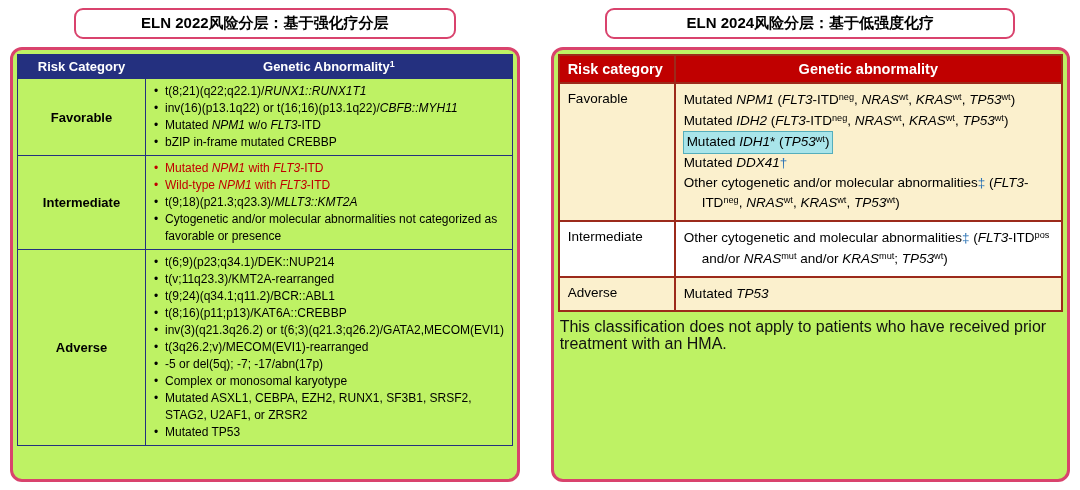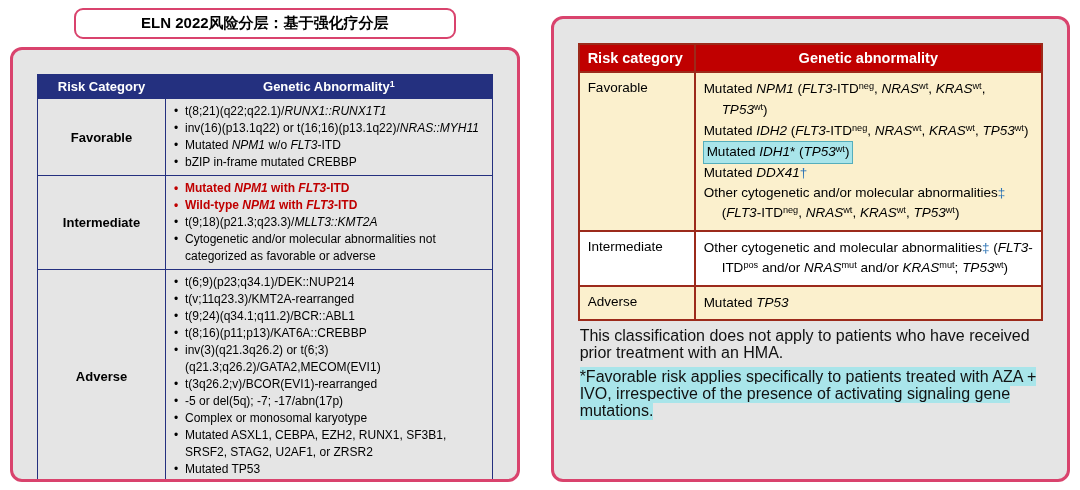--- a/index.html
+++ b/index.html
@@ -5,35 +5,35 @@
   *{box-sizing:border-box;margin:0;padding:0}
   html,body{background:#fff}
   body{font-family:"Liberation Sans","DejaVu Sans",sans-serif;color:#000}
   .canvas{position:relative;width:1080px;height:490px;background:#fff;display:flex;gap:31px;padding:8px 10px;overflow:hidden}
   .panel{display:flex;flex-direction:column}
   .panel-left{width:522px}
   .panel-right{width:532px}
   .title-box{border:2px solid var(--accent,#d9436d);border-radius:9px;height:31px;display:flex;align-items:center;justify-content:center;font-weight:bold;font-size:15px;margin:0 auto;background:#fff;white-space:nowrap}
   .panel-left .title-box{width:382px}
   .panel-right .title-box{width:410px}
-  .panel-body{flex:1;margin-top:8px;border:3px solid var(--accent,#d9436d);border-radius:12px;padding:24px;background:#e5e5e5;overflow:hidden}
+  .panel-body{flex:1;margin-top:8px;border:3px solid var(--accent,#d9436d);border-radius:12px;padding:4px;background:#bef264;overflow:hidden}
 
   table{border-collapse:collapse;width:100%}
 
   
   .t2022{font-size:12px}
   .t2022 th,.t2022 td{border:1.5px solid var(--navy,#24307f)}
   .t2022 th{background:var(--navy,#24307f);color:#fff;padding:4px 6px;font-size:13px}
   .t2022 th.col-cat{width:128px}
   .t2022 td.cat{text-align:center;vertical-align:middle;font-weight:bold;font-size:13px;padding:2px}
   .t2022 td.genes{padding:4px 6px;vertical-align:middle}
   .t2022 ul{list-style:none}
   .t2022 li{position:relative;padding-left:13px;line-height:17px}
   .t2022 li::before{content:"•";position:absolute;left:2px}
-  .t2022 li.red{color:var(--red,#c00000);font-weight:bold}
+  .t2022 li.red{color:var(--red,#c00000);font-weight:normal}
 
   
   .t2024{font-size:13.5px}
   .t2024 th,.t2024 td{border:2px solid var(--maroon,#9c2a1b)}
   .t2024 th{background:var(--red,#c00000);color:#fff;padding:5px 8px;font-size:14.5px}
   .t2024 th.col-cat{width:116px;text-align:left;vertical-align:middle}
   .t2024 td.cat{vertical-align:top;padding:7px 8px}
   .t2024 td.genes{padding:6px 8px;line-height:20px;vertical-align:top}
   .row-cream td{background:var(--cream,#fbf0cd)}
   .row-white td{background:#fff}
@@ -66,60 +66,63 @@
             <th class="col-cat">Risk Category</th>
             <th><span>Genetic Abnormality</span><span class="s-sup">1</span></th>
           </tr>
         </thead>
         <tbody>
           <tr>
             <td class="cat">Favorable</td>
             <td class="genes">
               <ul>
                 <li><span>t(8;21)(q22;q22.1)/</span><span class="s-i">RUNX1::RUNX1T1</span></li>
-                <li><span>inv(16)(p13.1q22) or t(16;16)(p13.1q22)/</span><span class="s-i">NRAS::MYH11</span></li>
+                <li><span>inv(16)(p13.1q22) or t(16;16)(p13.1q22)/</span><span class="s-i">CBFB::MYH11</span></li>
                 <li><span>Mutated </span><span class="s-i">NPM1</span><span> w/o </span><span class="s-i">FLT3</span><span>-ITD</span></li>
                 <li><span>bZIP in-frame mutated CREBBP</span></li>
               </ul>
             </td>
           </tr>
           <tr>
             <td class="cat">Intermediate</td>
             <td class="genes">
               <ul>
                 <li class="red"><span>Mutated </span><span class="s-i">NPM1</span><span> with </span><span class="s-i">FLT3</span><span>-ITD</span></li>
                 <li class="red"><span>Wild-type </span><span class="s-i">NPM1</span><span> with </span><span class="s-i">FLT3</span><span>-ITD</span></li>
                 <li><span>t(9;18)(p21.3;q23.3)/</span><span class="s-i">MLLT3::KMT2A</span></li>
-                <li><span>Cytogenetic and/or molecular abnormalities not categorized as favorable or adverse</span></li>
+                <li><span>Cytogenetic and/or molecular abnormalities not categorized as favorable or presence</span></li>
               </ul>
             </td>
           </tr>
           <tr>
             <td class="cat">Adverse</td>
             <td class="genes">
               <ul>
                 <li><span>t(6;9)(p23;q34.1)/DEK::NUP214</span></li>
                 <li><span>t(v;11q23.3)/KMT2A-rearranged</span></li>
                 <li><span>t(9;24)(q34.1;q11.2)/BCR::ABL1</span></li>
                 <li><span>t(8;16)(p11;p13)/KAT6A::CREBBP</span></li>
                 <li><span>inv(3)(q21.3q26.2) or t(6;3)(q21.3;q26.2)/GATA2,MECOM(EVI1)</span></li>
-                <li><span>t(3q26.2;v)/BCOR(EVI1)-rearranged</span></li>
+                <li><span>t(3q26.2;v)/MECOM(EVI1)-rearranged</span></li>
                 <li><span>-5 or del(5q); -7; -17/abn(17p)</span></li>
                 <li><span>Complex or monosomal karyotype</span></li>
                 <li><span>Mutated ASXL1, CEBPA, EZH2, RUNX1, SF3B1, SRSF2, STAG2, U2AF1, or ZRSR2</span></li>
                 <li><span>Mutated TP53</span></li>
               </ul>
             </td>
           </tr>
         </tbody>
       </table>
     </div>
   </section>
 
   <section class="panel panel-right">
+    <div class="title-box">
+      <span>ELN 2024风险分层：基于低强度化疗</span>
+    </div>
     <div class="panel-body">
       <table class="t2024">
         <thead>
           <tr>
             <th class="col-cat">Risk category</th>
             <th>Genetic abnormality</th>
           </tr>
         </thead>
         <tbody>
           <tr class="row-cream">
@@ -142,18 +145,17 @@
             <td class="cat">Adverse</td>
             <td class="genes">
               <div class="entry"><span>Mutated </span><span class="s-i">TP53</span></div>
             </td>
           </tr>
         </tbody>
       </table>
 
       <div class="notes">
         <div class="note"><span>This classification does not apply to patients who have received prior treatment with an HMA.</span></div>
-        <div class="note"><span class="s-hl">*Favorable risk applies specifically to patients treated with AZA + IVO, irrespective of the presence of activating signaling gene mutations.</span></div>
       </div>
     </div>
   </section>
 
 </div>
 
 </body></html>

